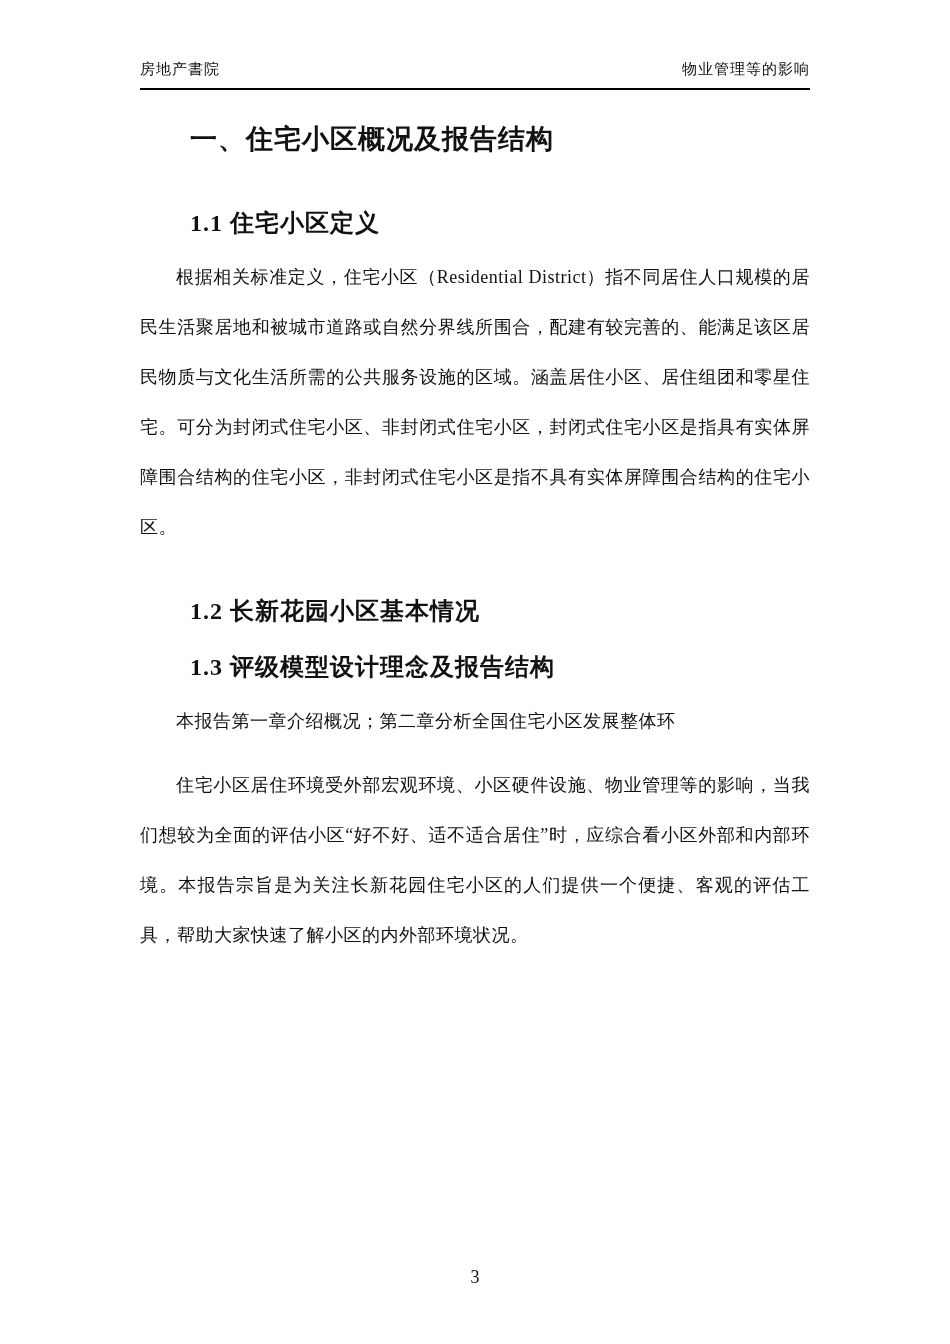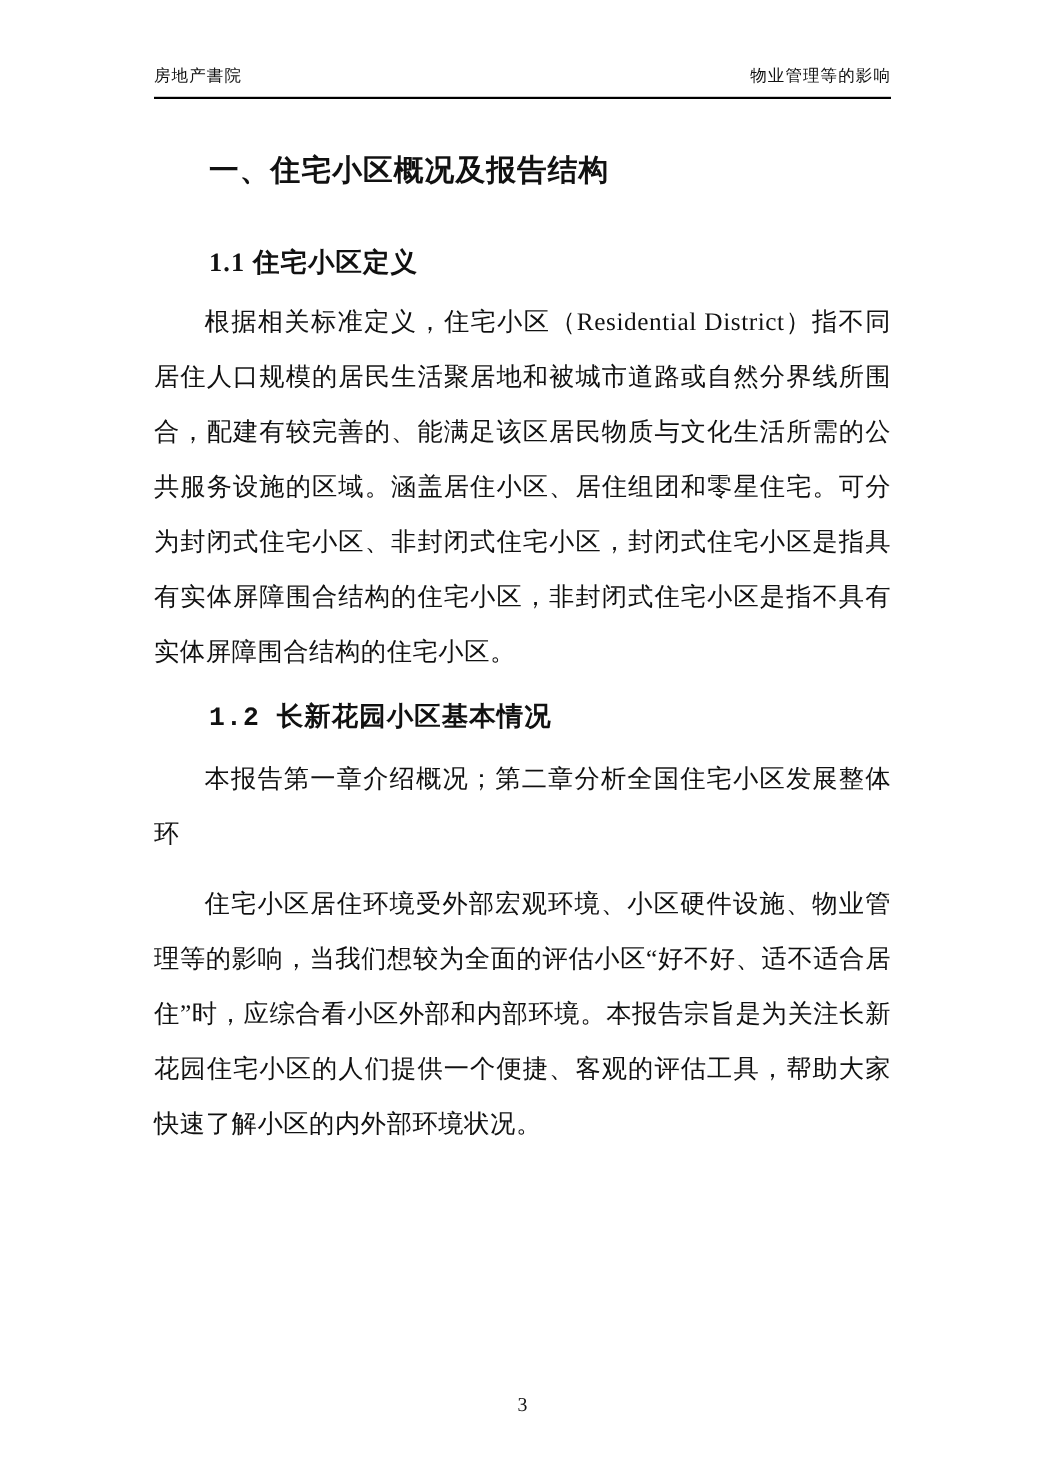--- a/index.html
+++ b/index.html
@@ -26,40 +26,40 @@
     font-size: 15px;
     letter-spacing: 1px;
     padding-bottom: 9px;
     border-bottom: 2px solid #000000;
   }
   .doc-header .hdr-left,
   .doc-header .hdr-right {
     white-space: nowrap;
   }
   .doc-title {
-    margin-top: 48px;
+    margin-top: 32px;
     padding-left: 50px;
     font-size: 27px;
     font-weight: bold;
     letter-spacing: 1px;
     line-height: 34px;
   }
   .section-heading {
     margin-top: 52px;
     padding-left: 50px;
     font-size: 24px;
     font-weight: bold;
     letter-spacing: 1px;
     line-height: 30px;
   }
-  .section-heading.h12 { margin-top: 21px; font-family: Liberation Mono, monospace; }
+  .section-heading.h12 { margin-top: 44px; }
   .section-heading.h13 { margin-top: 26px; }
   .body-para {
     margin: 14px 0 0 0;
-    font-size: 23px;
+    font-size: 18px;
     line-height: 50px;
     letter-spacing: 0.5px;
     text-align: justify;
     text-justify: inter-ideograph;
     text-indent: 2em;
   }
   .page-number {
     position: absolute;
     left: 0;
     right: 0;
@@ -83,19 +83,20 @@
   <div>
     <div class="section-heading h11">1.1 住宅小区定义</div>
     <p class="body-para">根据相关标准定义，住宅小区（Residential District）指不同居住人口规模的居民生活聚居地和被城市道路或自然分界线所围合，配建有较完善的、能满足该区居民物质与文化生活所需的公共服务设施的区域。涵盖居住小区、居住组团和零星住宅。可分为封闭式住宅小区、非封闭式住宅小区，封闭式住宅小区是指具有实体屏障围合结构的住宅小区，非封闭式住宅小区是指不具有实体屏障围合结构的住宅小区。</p>
   </div>
 
   <div>
     <div class="section-heading h12">1.2 长新花园小区基本情况</div>
   </div>
 
   <div>
+    <div class="section-heading h13">1.3 评级模型设计理念及报告结构</div>
     <p class="body-para">本报告第一章介绍概况；第二章分析全国住宅小区发展整体环</p>
     <p class="body-para">住宅小区居住环境受外部宏观环境、小区硬件设施、物业管理等的影响，当我们想较为全面的评估小区“好不好、适不适合居住”时，应综合看小区外部和内部环境。本报告宗旨是为关注长新花园住宅小区的人们提供一个便捷、客观的评估工具，帮助大家快速了解小区的内外部环境状况。</p>
   </div>
 
   <div class="page-number">3</div>
 
 </div>
 
 </body></html>

